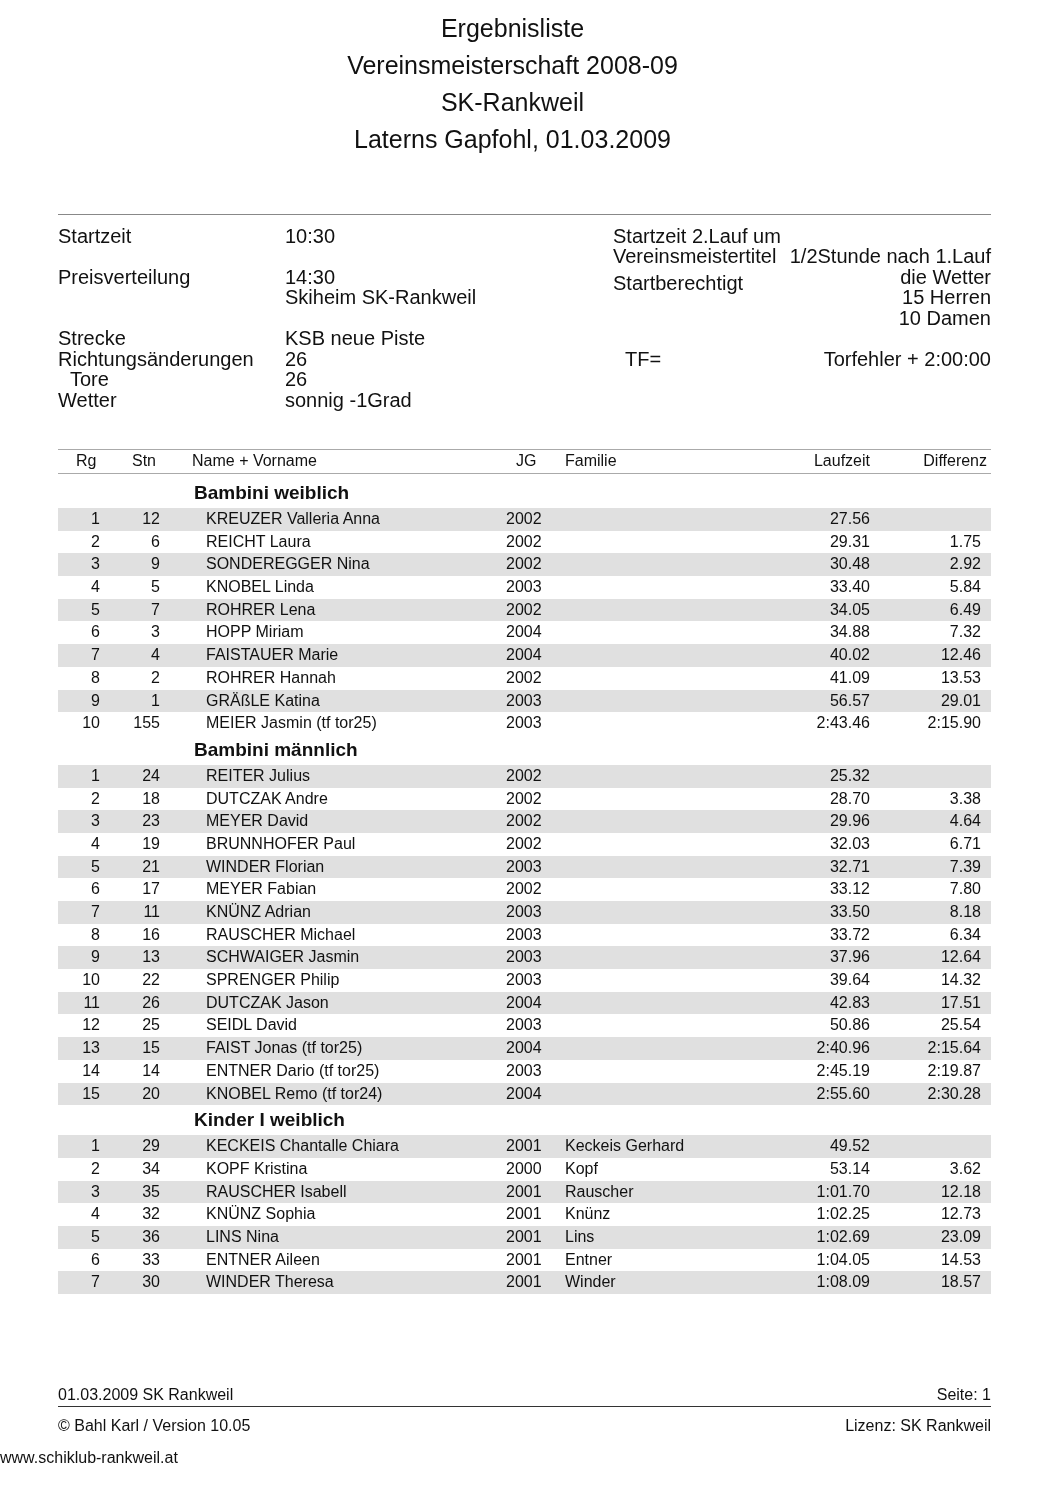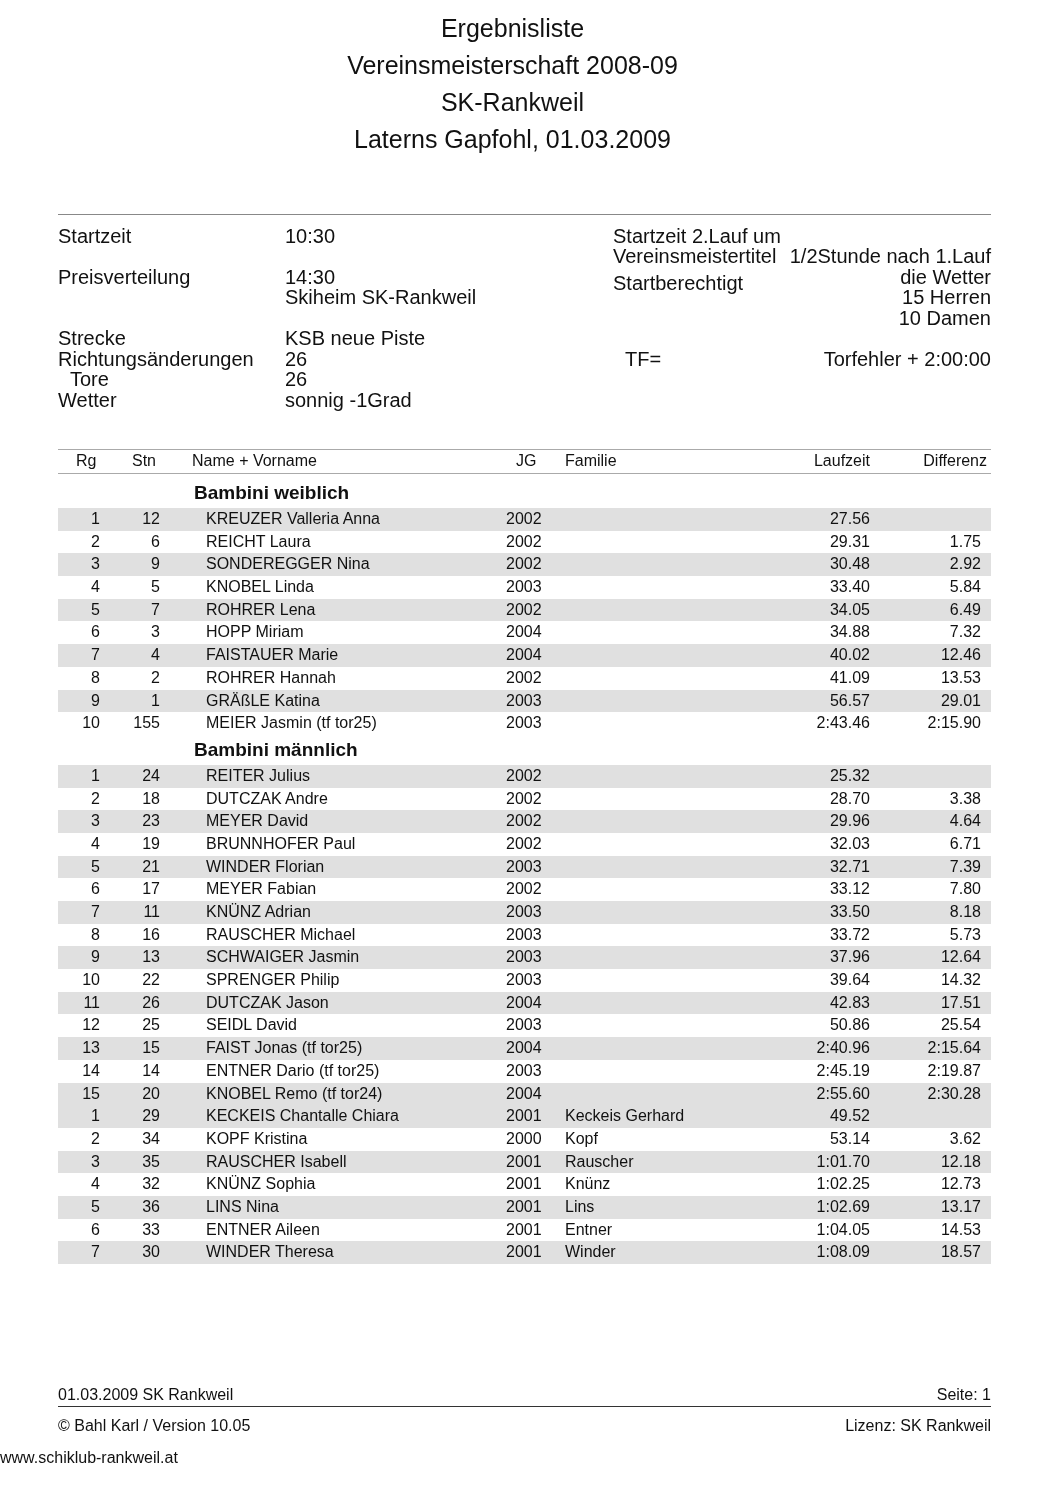--- a/index.html
+++ b/index.html
@@ -245,21 +245,21 @@
       <span class="c-lz">33.50</span>
       <span class="c-diff">8.18</span>
     </div>
     <div class="trow">
       <span class="c-rg">8</span>
       <span class="c-stn">16</span>
       <span class="c-name">RAUSCHER Michael</span>
       <span class="c-jg">2003</span>
       <span class="c-fam"></span>
       <span class="c-lz">33.72</span>
-      <span class="c-diff">5.73</span>
+      <span class="c-diff">6.34</span>
     </div>
     <div class="trow alt">
       <span class="c-rg">9</span>
       <span class="c-stn">13</span>
       <span class="c-name">SCHWAIGER Jasmin</span>
       <span class="c-jg">2003</span>
       <span class="c-fam"></span>
       <span class="c-lz">37.96</span>
       <span class="c-diff">12.64</span>
     </div>
@@ -310,20 +310,21 @@
     </div>
     <div class="trow alt">
       <span class="c-rg">15</span>
       <span class="c-stn">20</span>
       <span class="c-name">KNOBEL Remo (tf tor24)</span>
       <span class="c-jg">2004</span>
       <span class="c-fam"></span>
       <span class="c-lz">2:55.60</span>
       <span class="c-diff">2:30.28</span>
     </div>
+    <div class="group-title">Kinder I weiblich</div>
     <div class="trow alt">
       <span class="c-rg">1</span>
       <span class="c-stn">29</span>
       <span class="c-name">KECKEIS Chantalle Chiara</span>
       <span class="c-jg">2001</span>
       <span class="c-fam">Keckeis Gerhard</span>
       <span class="c-lz">49.52</span>
       <span class="c-diff"></span>
     </div>
     <div class="trow">
@@ -353,21 +354,21 @@
       <span class="c-lz">1:02.25</span>
       <span class="c-diff">12.73</span>
     </div>
     <div class="trow alt">
       <span class="c-rg">5</span>
       <span class="c-stn">36</span>
       <span class="c-name">LINS Nina</span>
       <span class="c-jg">2001</span>
       <span class="c-fam">Lins</span>
       <span class="c-lz">1:02.69</span>
-      <span class="c-diff">13.17</span>
+      <span class="c-diff">23.09</span>
     </div>
     <div class="trow">
       <span class="c-rg">6</span>
       <span class="c-stn">33</span>
       <span class="c-name">ENTNER Aileen</span>
       <span class="c-jg">2001</span>
       <span class="c-fam">Entner</span>
       <span class="c-lz">1:04.05</span>
       <span class="c-diff">14.53</span>
     </div>

